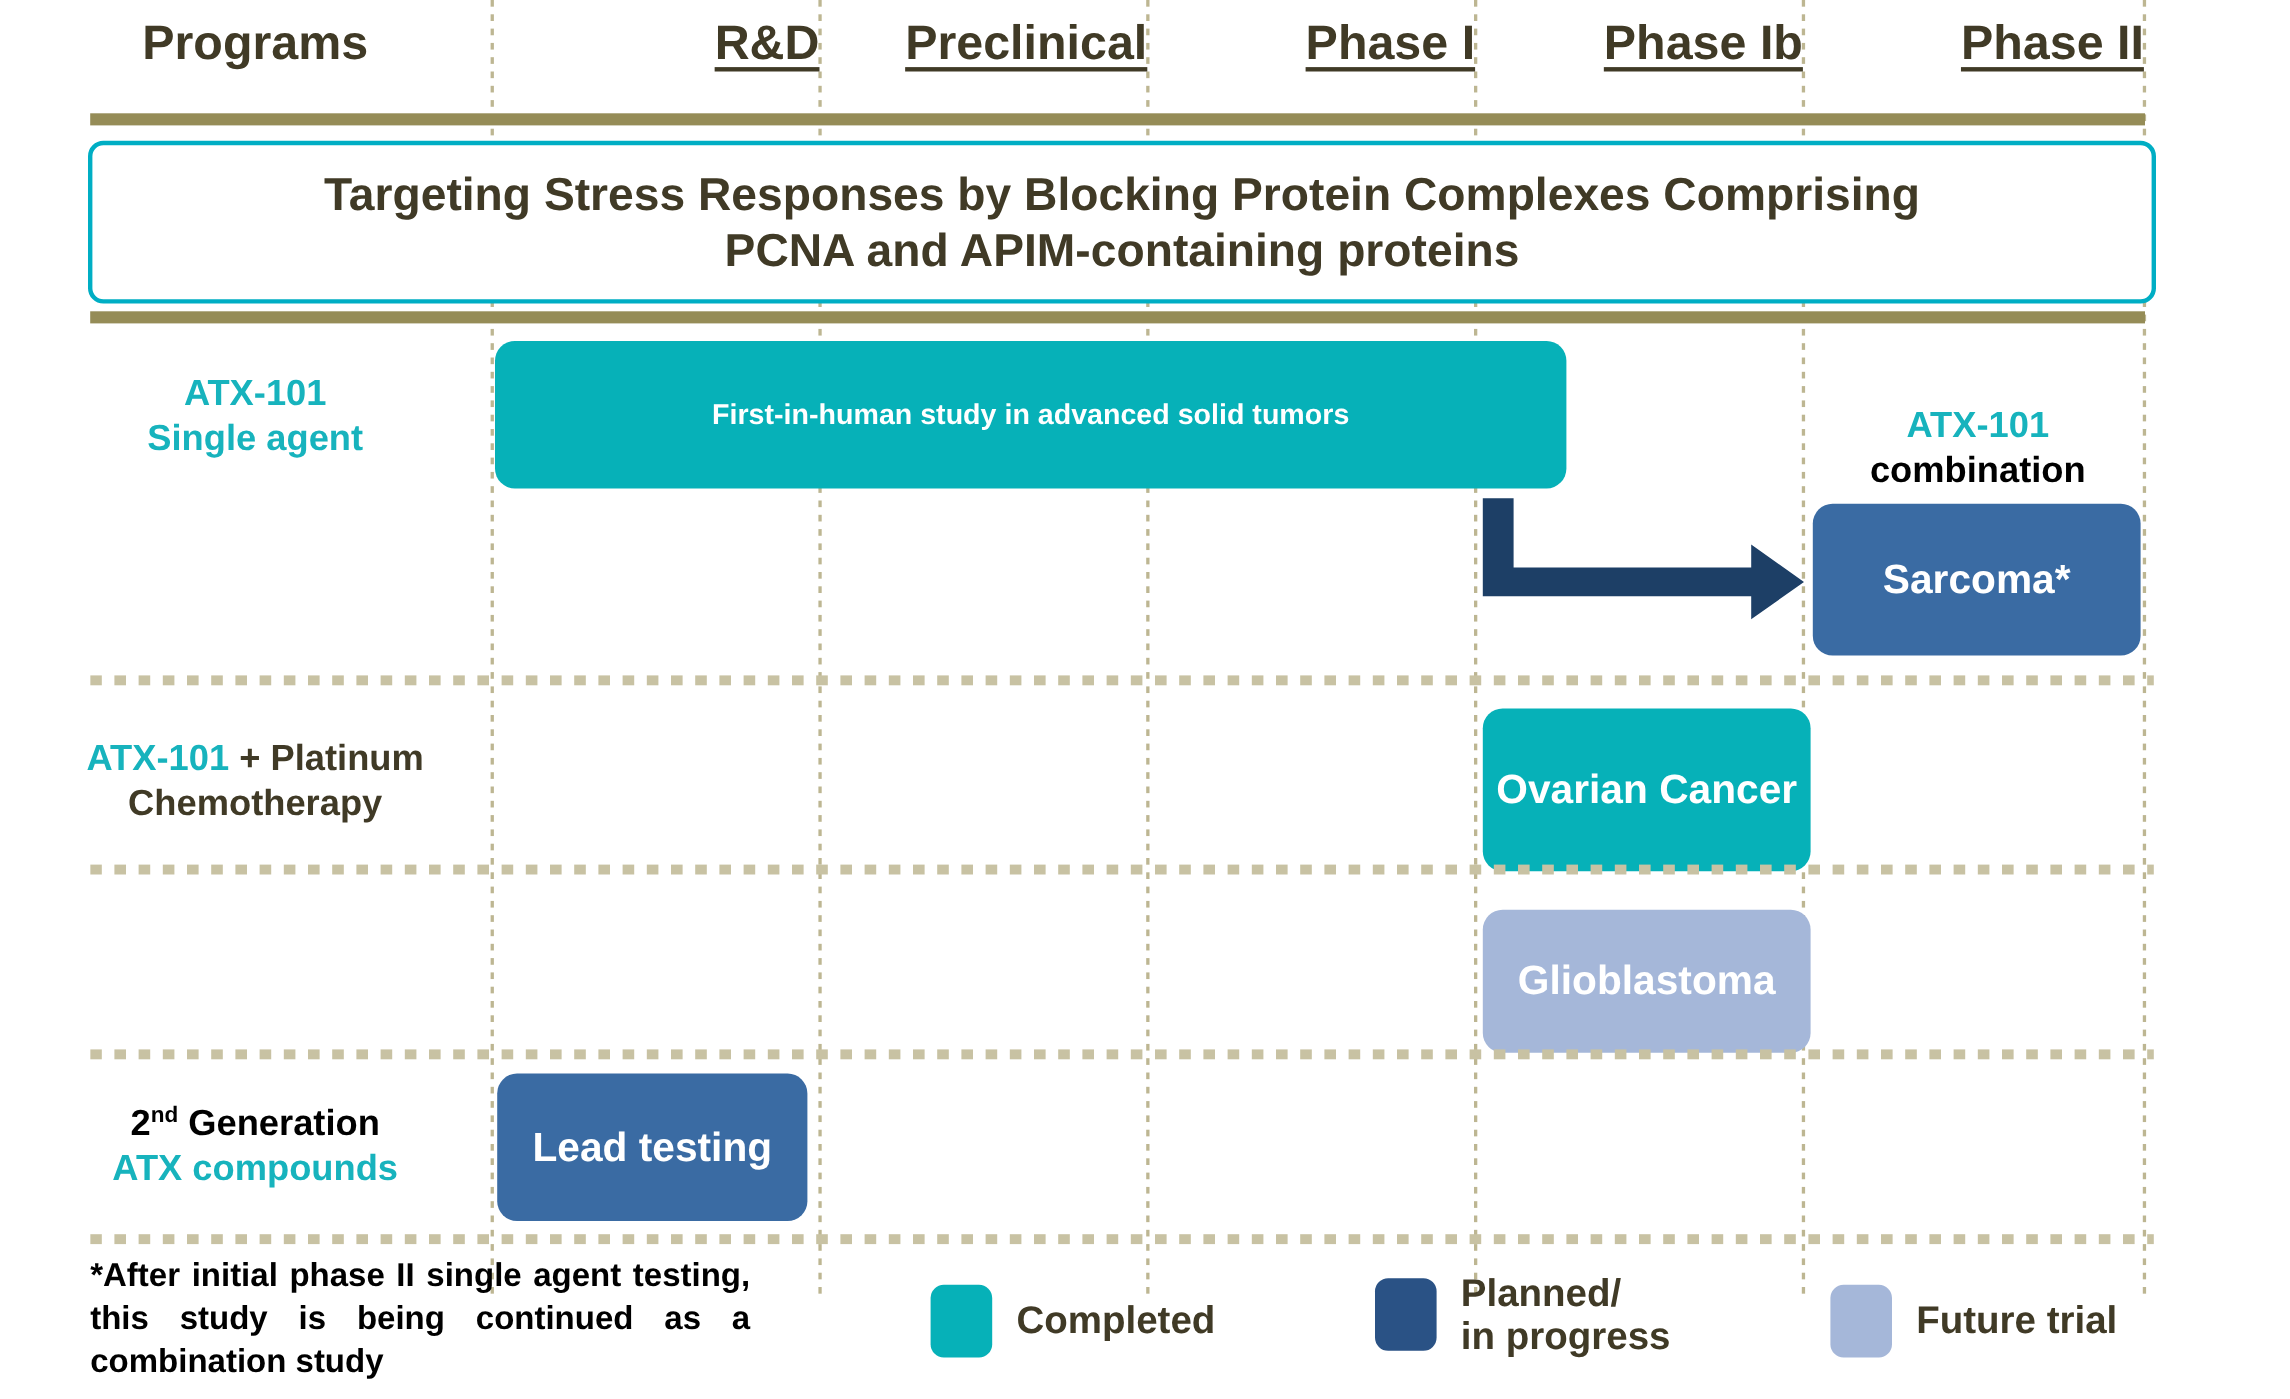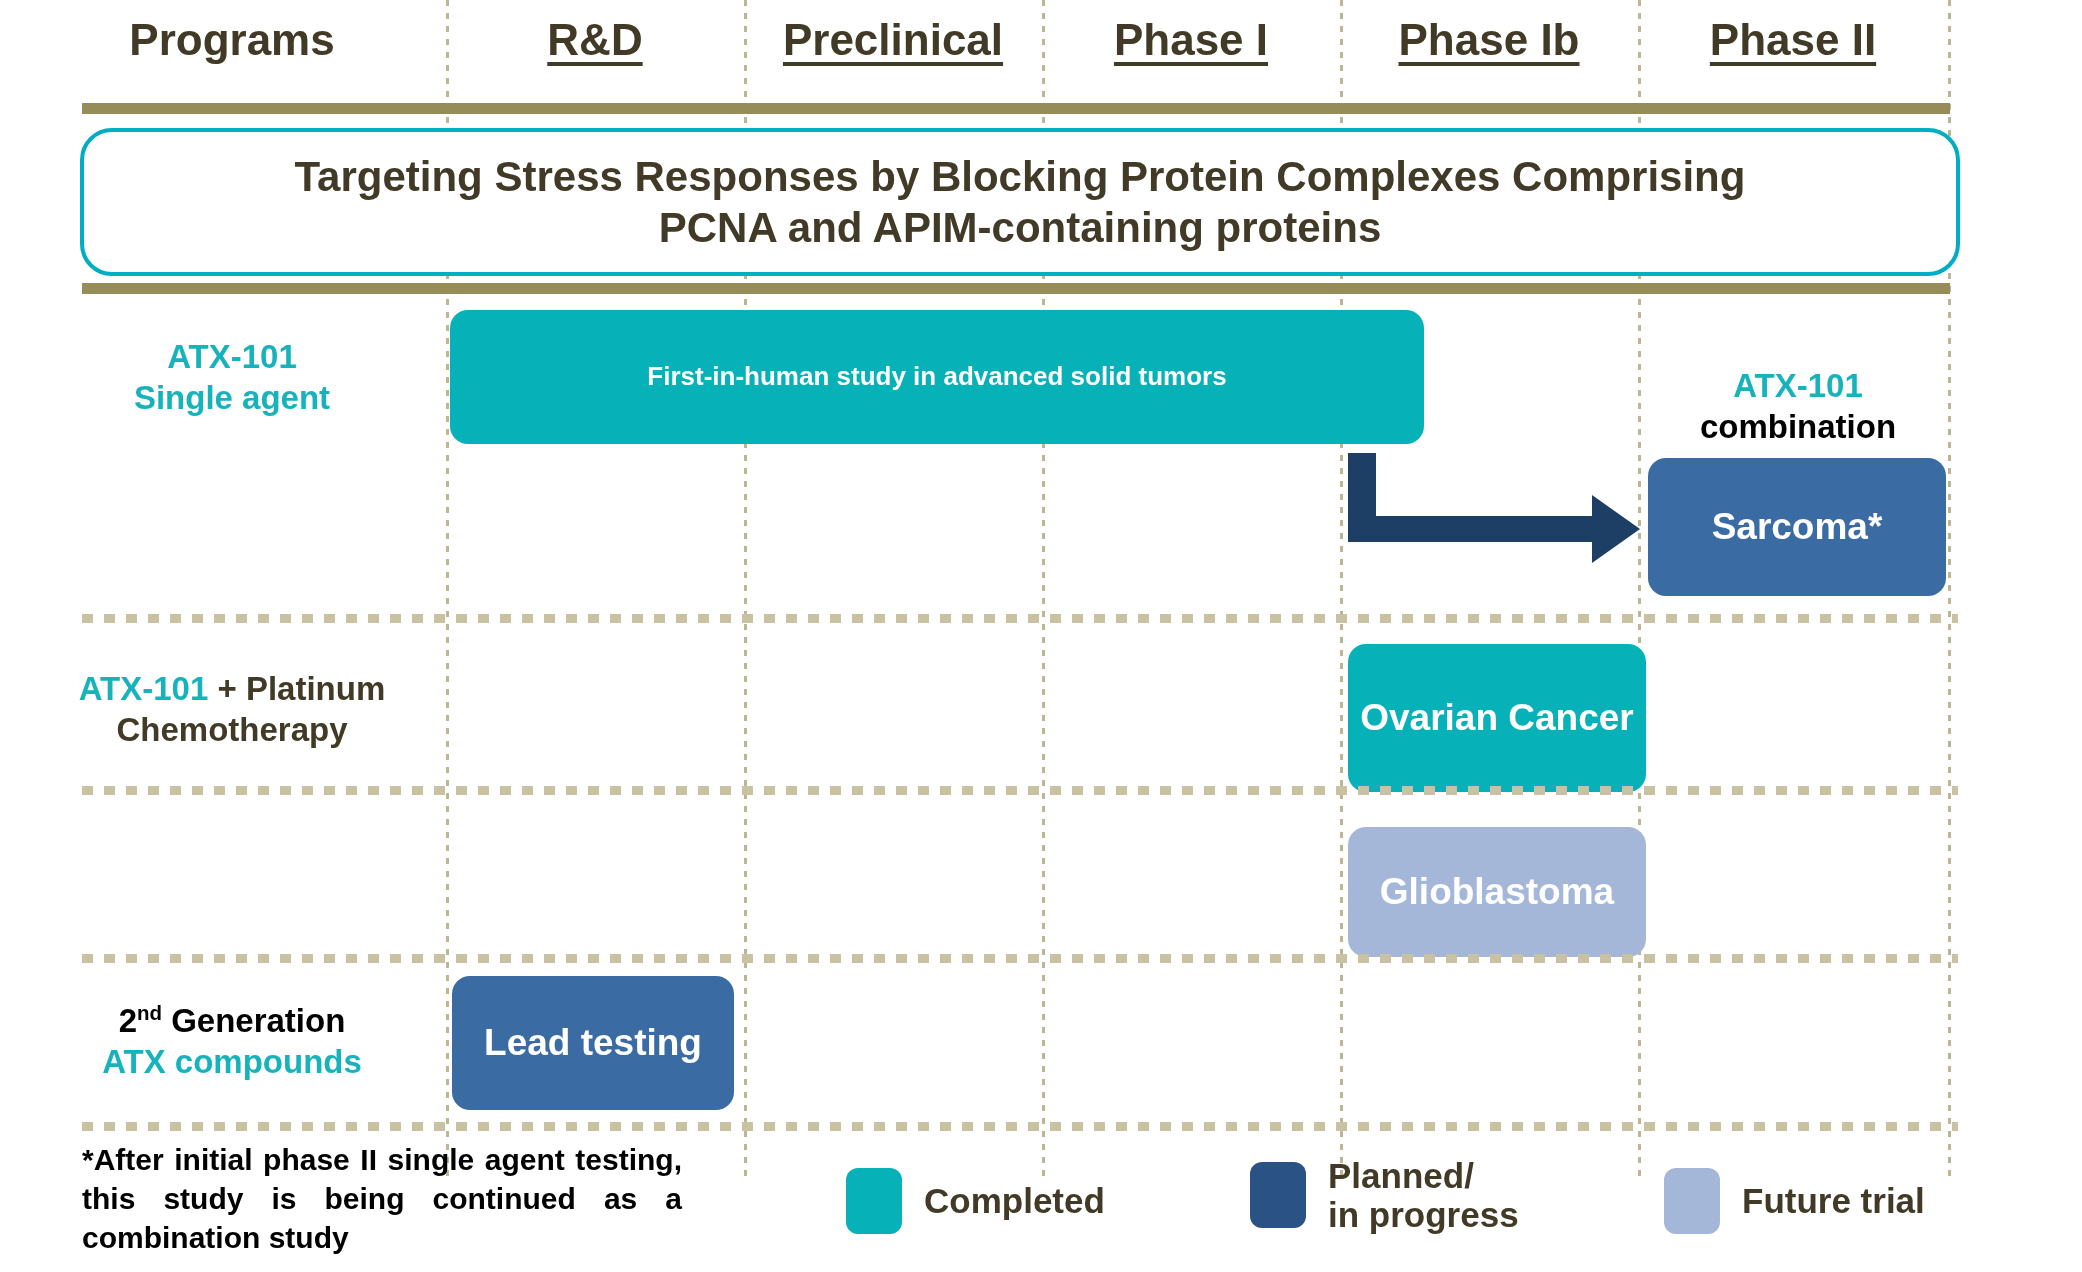--- a/index.html
+++ b/index.html
@@ -27,26 +27,26 @@
     background-image:linear-gradient(to right,#c8c2a3 0 11px, rgba(255,255,255,0) 11px 22px);
     background-size:22px 9px;
   }
 
   
   .hdr{
     position:absolute;top:16px;
     font-size:44px;font-weight:700;color:#403a26;
     text-align:center;line-height:1.1;white-space:nowrap;
   }
-  .hdr.u{text-decoration:underline;text-underline-offset:7px;text-decoration-thickness:4px;}
+  .hdr.u{text-decoration:underline;text-underline-offset:7px;text-decoration-thickness:4px;text-align:right;}
 
   
   #title-banner{
     position:absolute;left:80px;top:128px;width:1872px;height:140px;
-    border:4px solid #00aec4;border-radius:32px;background:#fff;
+    border:4px solid #00aec4;border-radius:14px;background:#fff;
     display:flex;align-items:center;justify-content:center;
   }
   #title-banner .ttxt{
     font-size:42px;font-weight:700;color:#403a26;line-height:1.22;
     text-align:center;padding:0 34px;
   }
 
   
   .proglabel{
     position:absolute;left:20px;width:424px;

